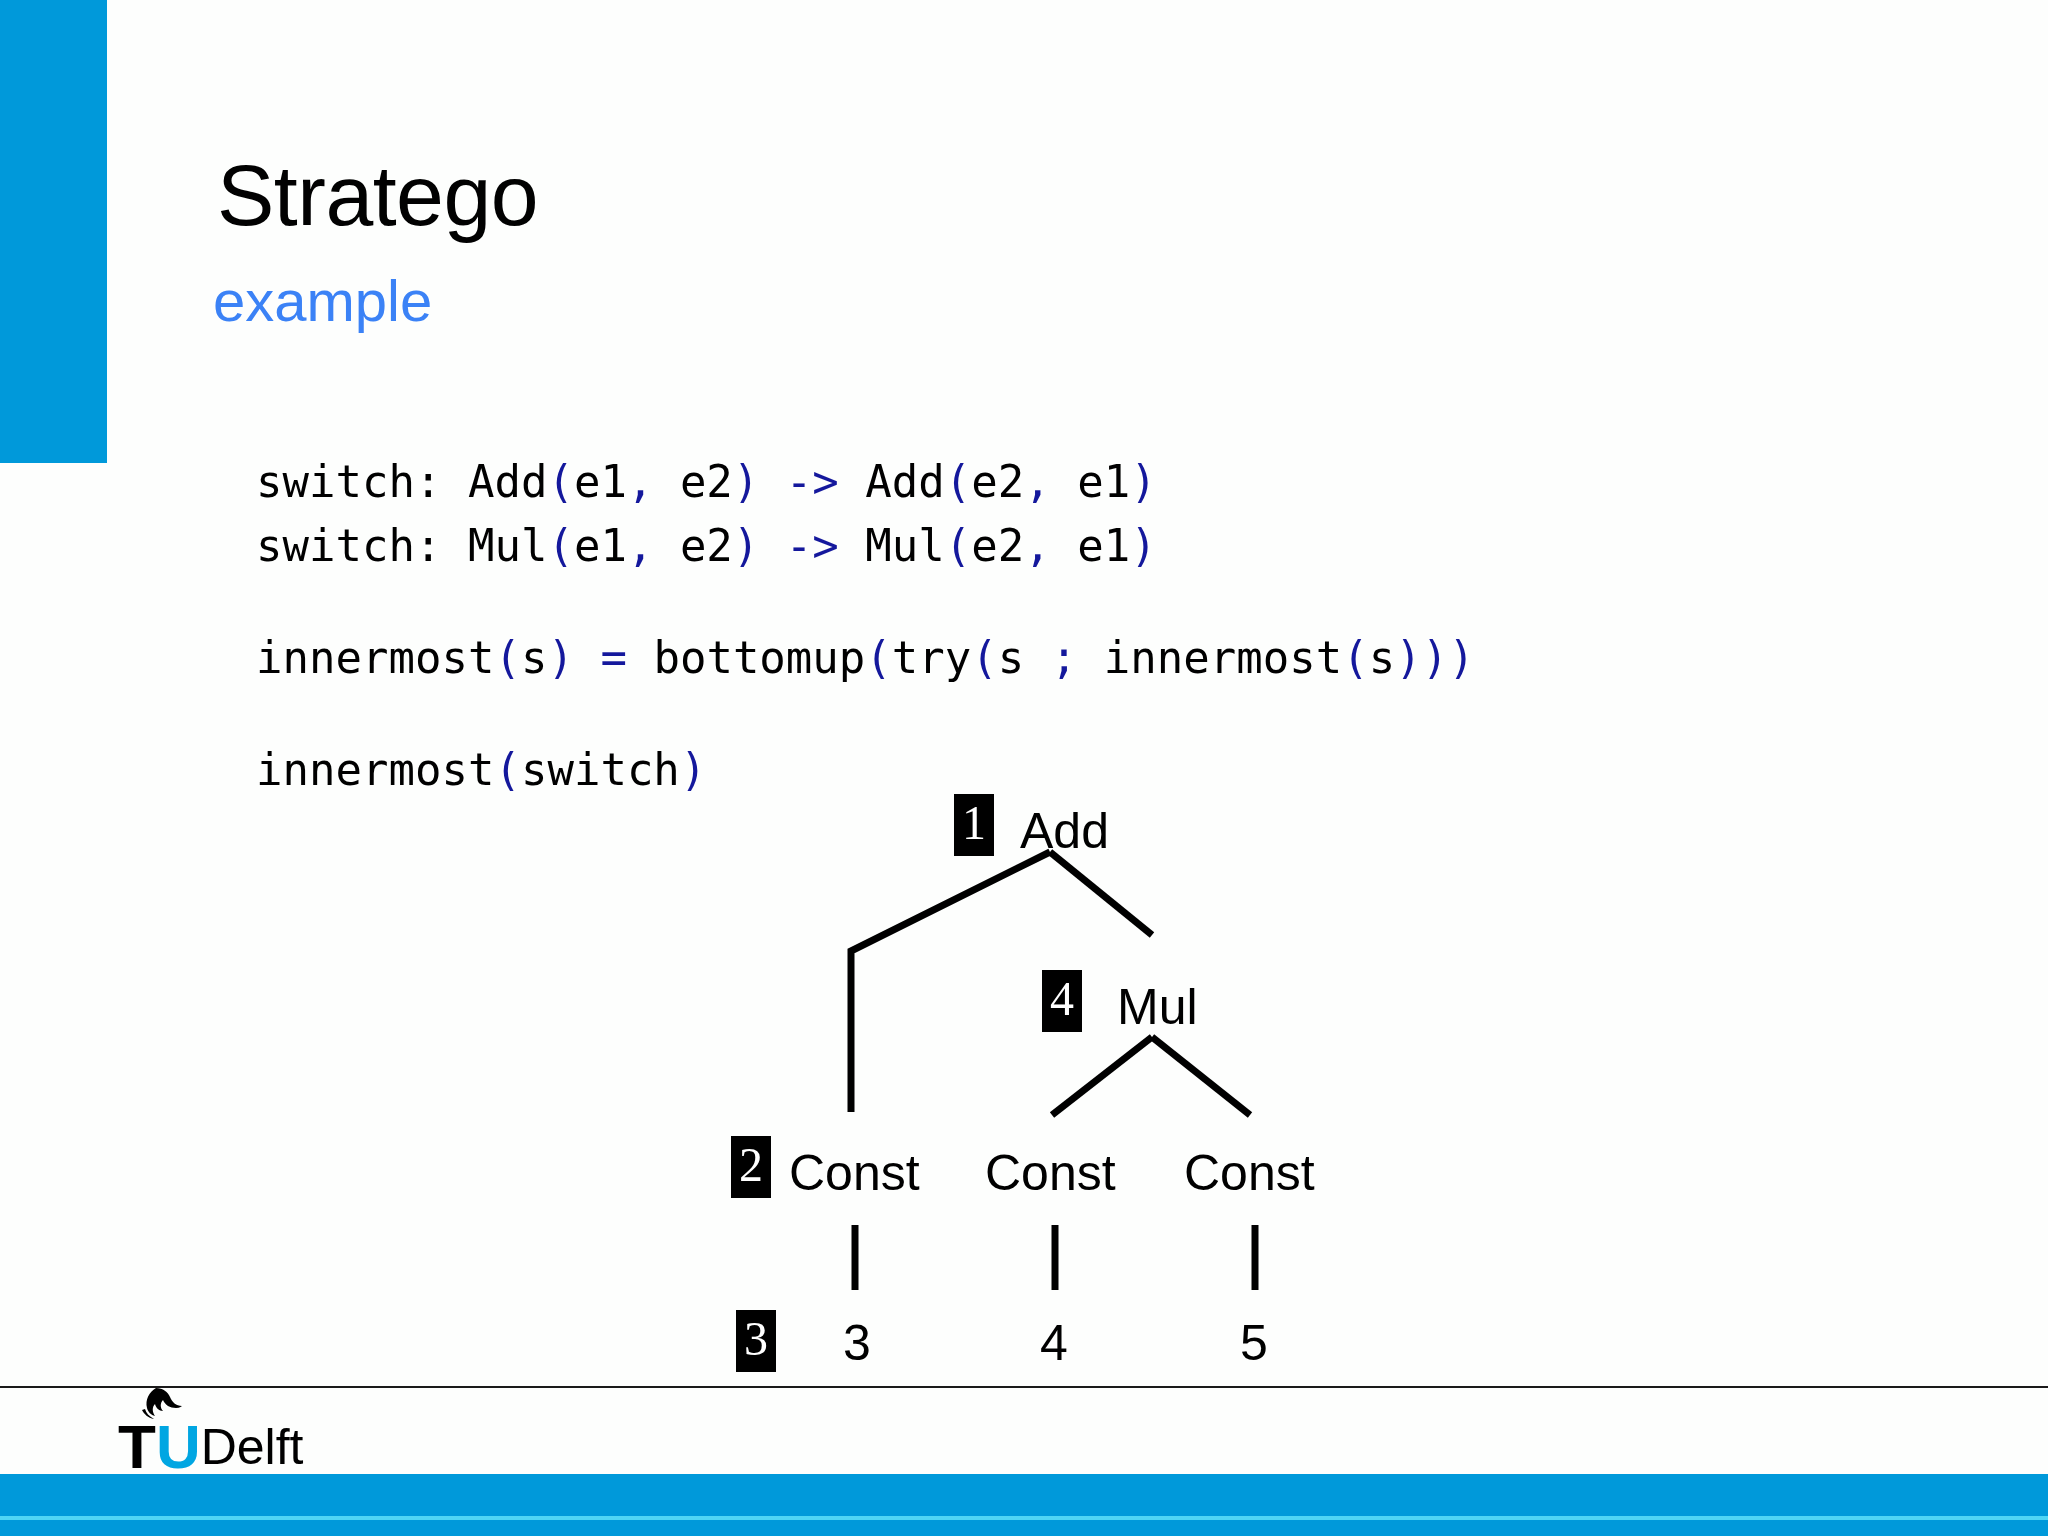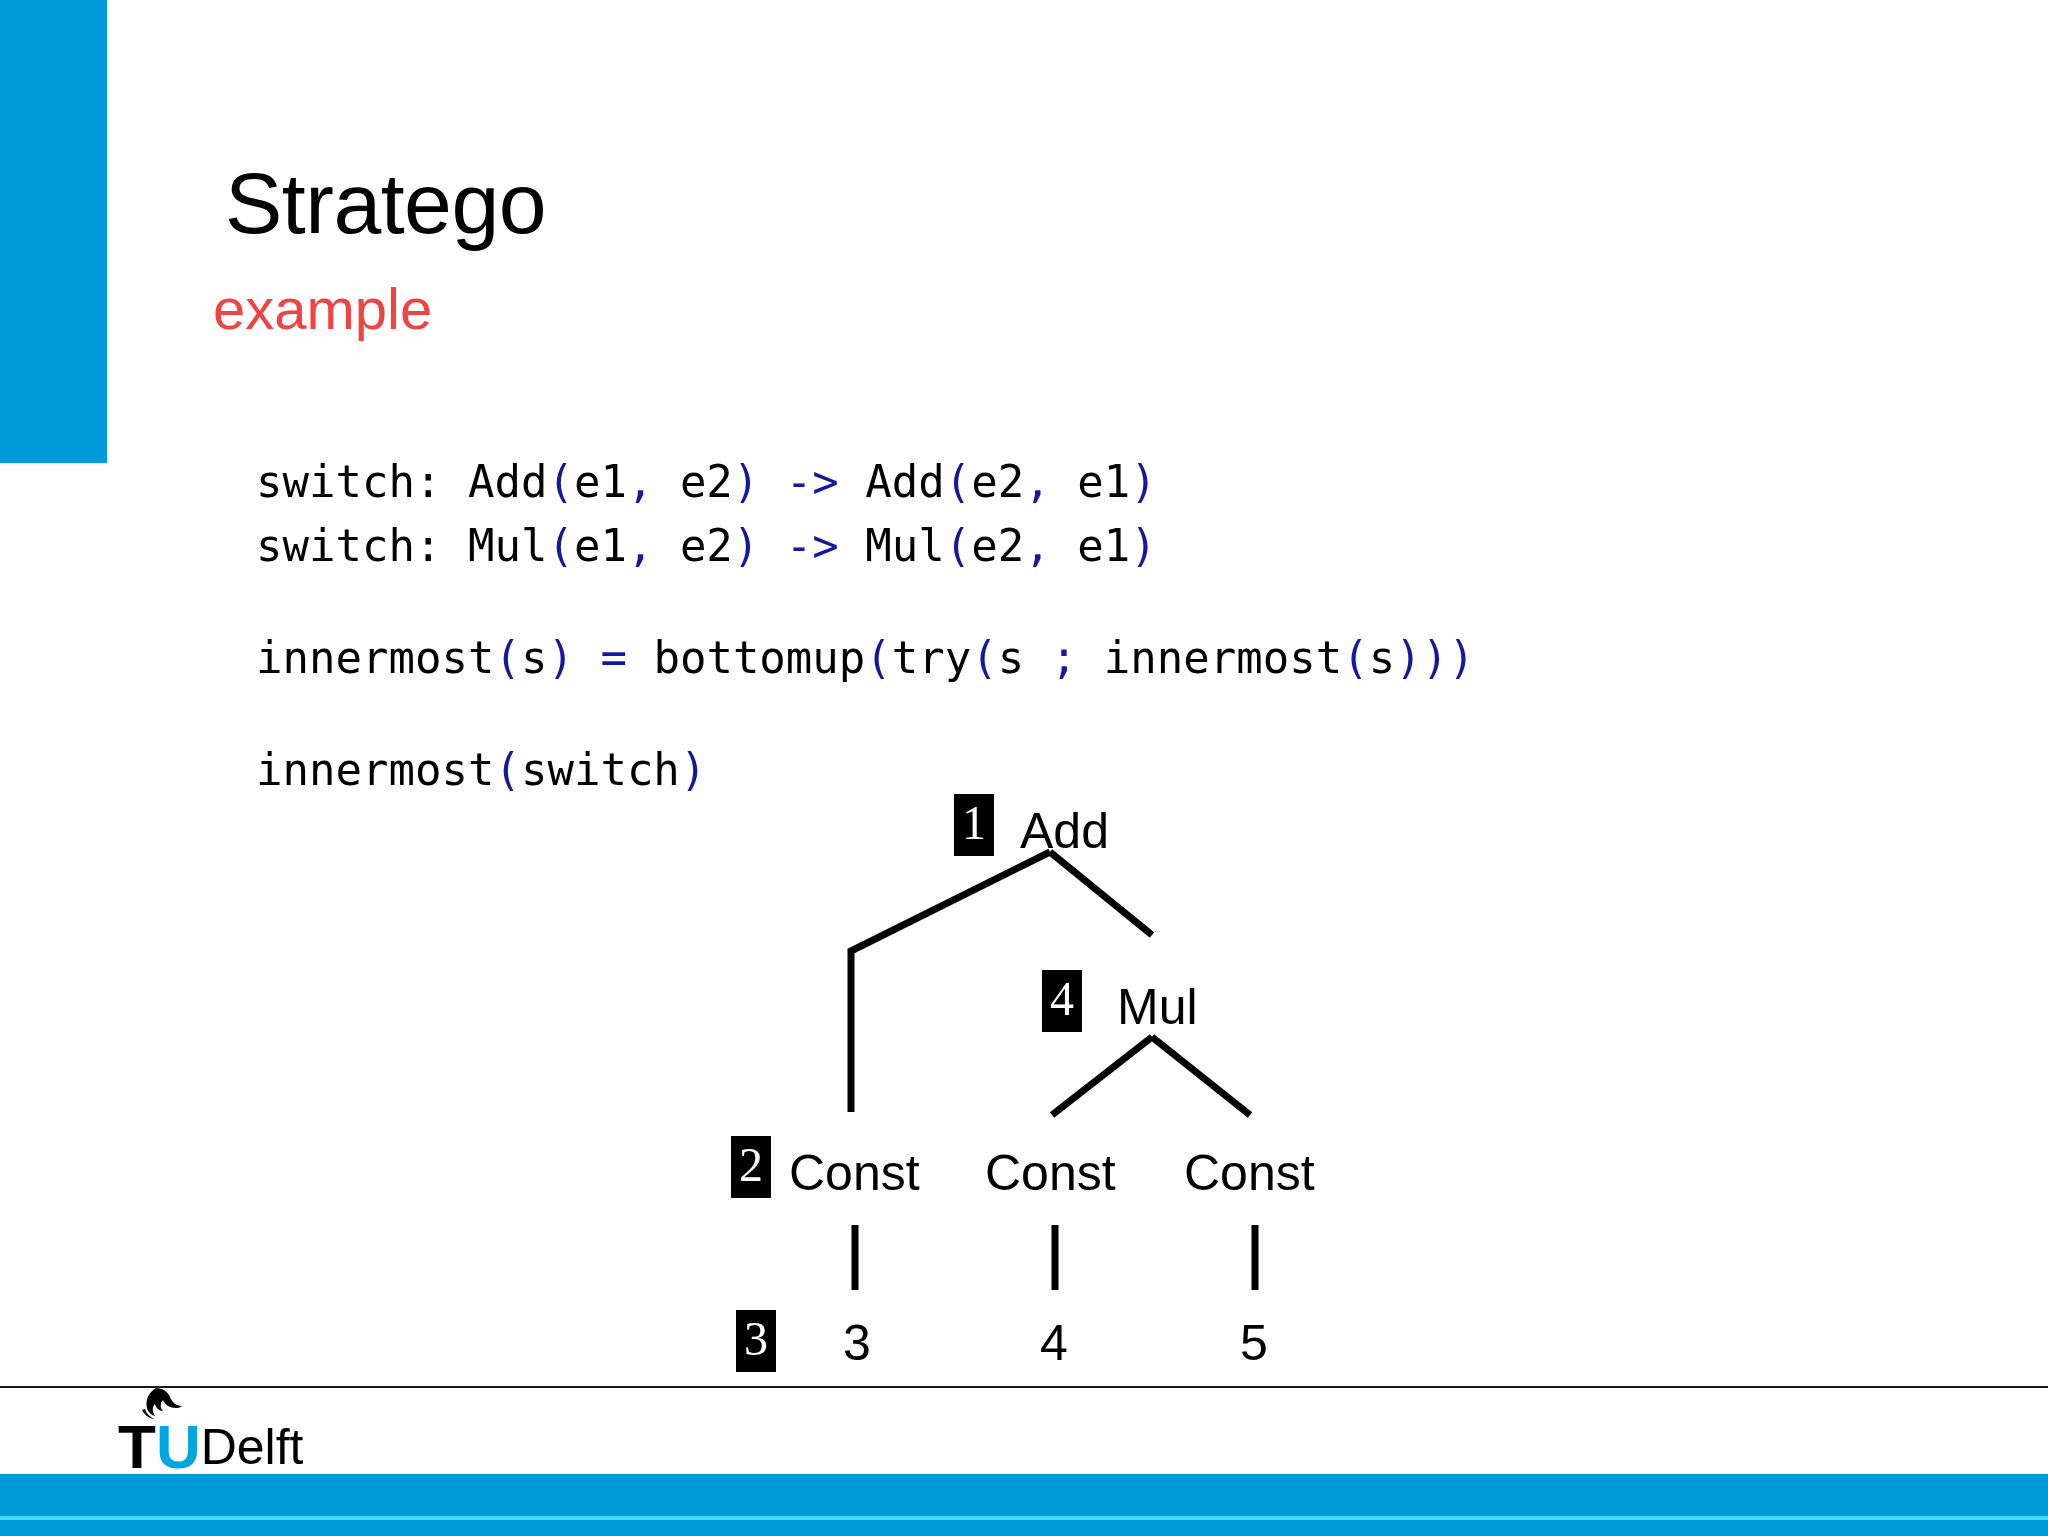--- a/index.html
+++ b/index.html
@@ -56,26 +56,26 @@
     left: 213px;
     top: 148px;
     width: 1500px;
   }
   #slide-title {
     font-size: 86px;
     line-height: 1.0;
     color: #010101;
     font-weight: 400;
     letter-spacing: -0.5px;
-    margin: 12px;
+    margin: 4px;
   }
   #slide-subtitle {
     font-size: 58px;
     line-height: 1.0;
-    color: #ef4444;
+    color: #3b82f6;
     font-weight: 400;
     margin: 34px 0 0 0;
   }
 
   
   #code-block {
     position: absolute;
     left: 212px;
     top: 450px;
     font-family: "DejaVu Sans Mono", "Liberation Mono", monospace;

